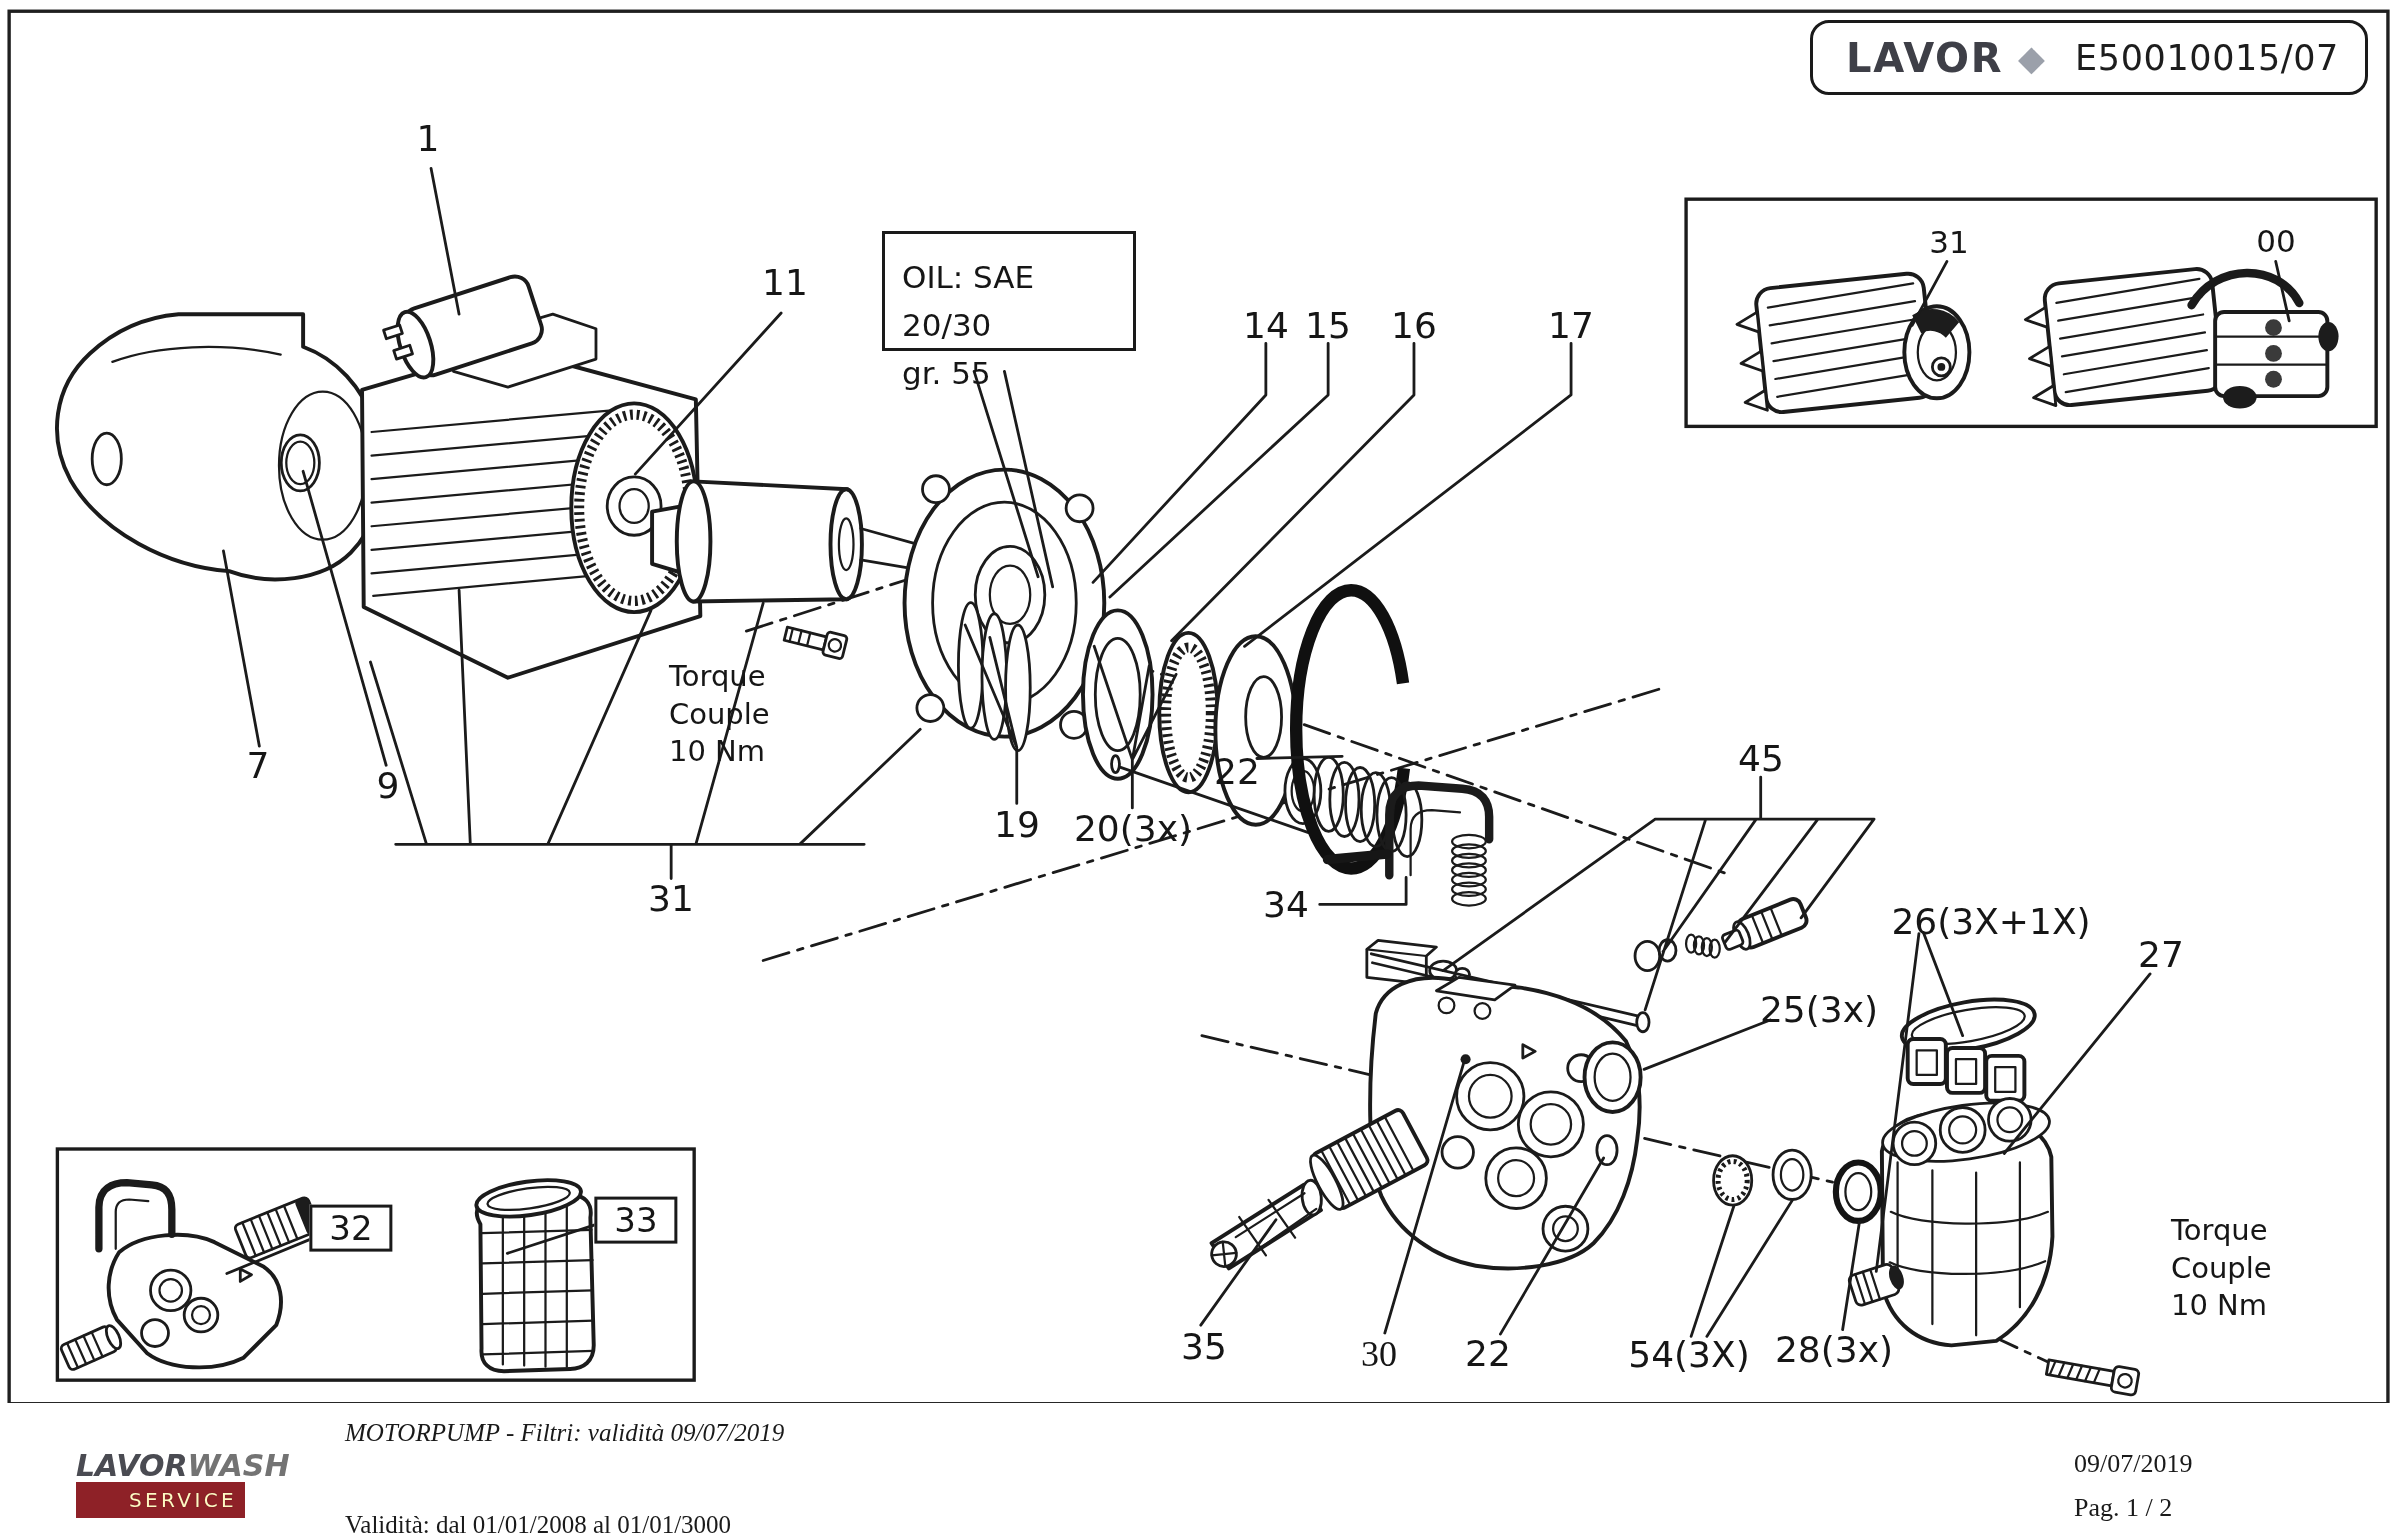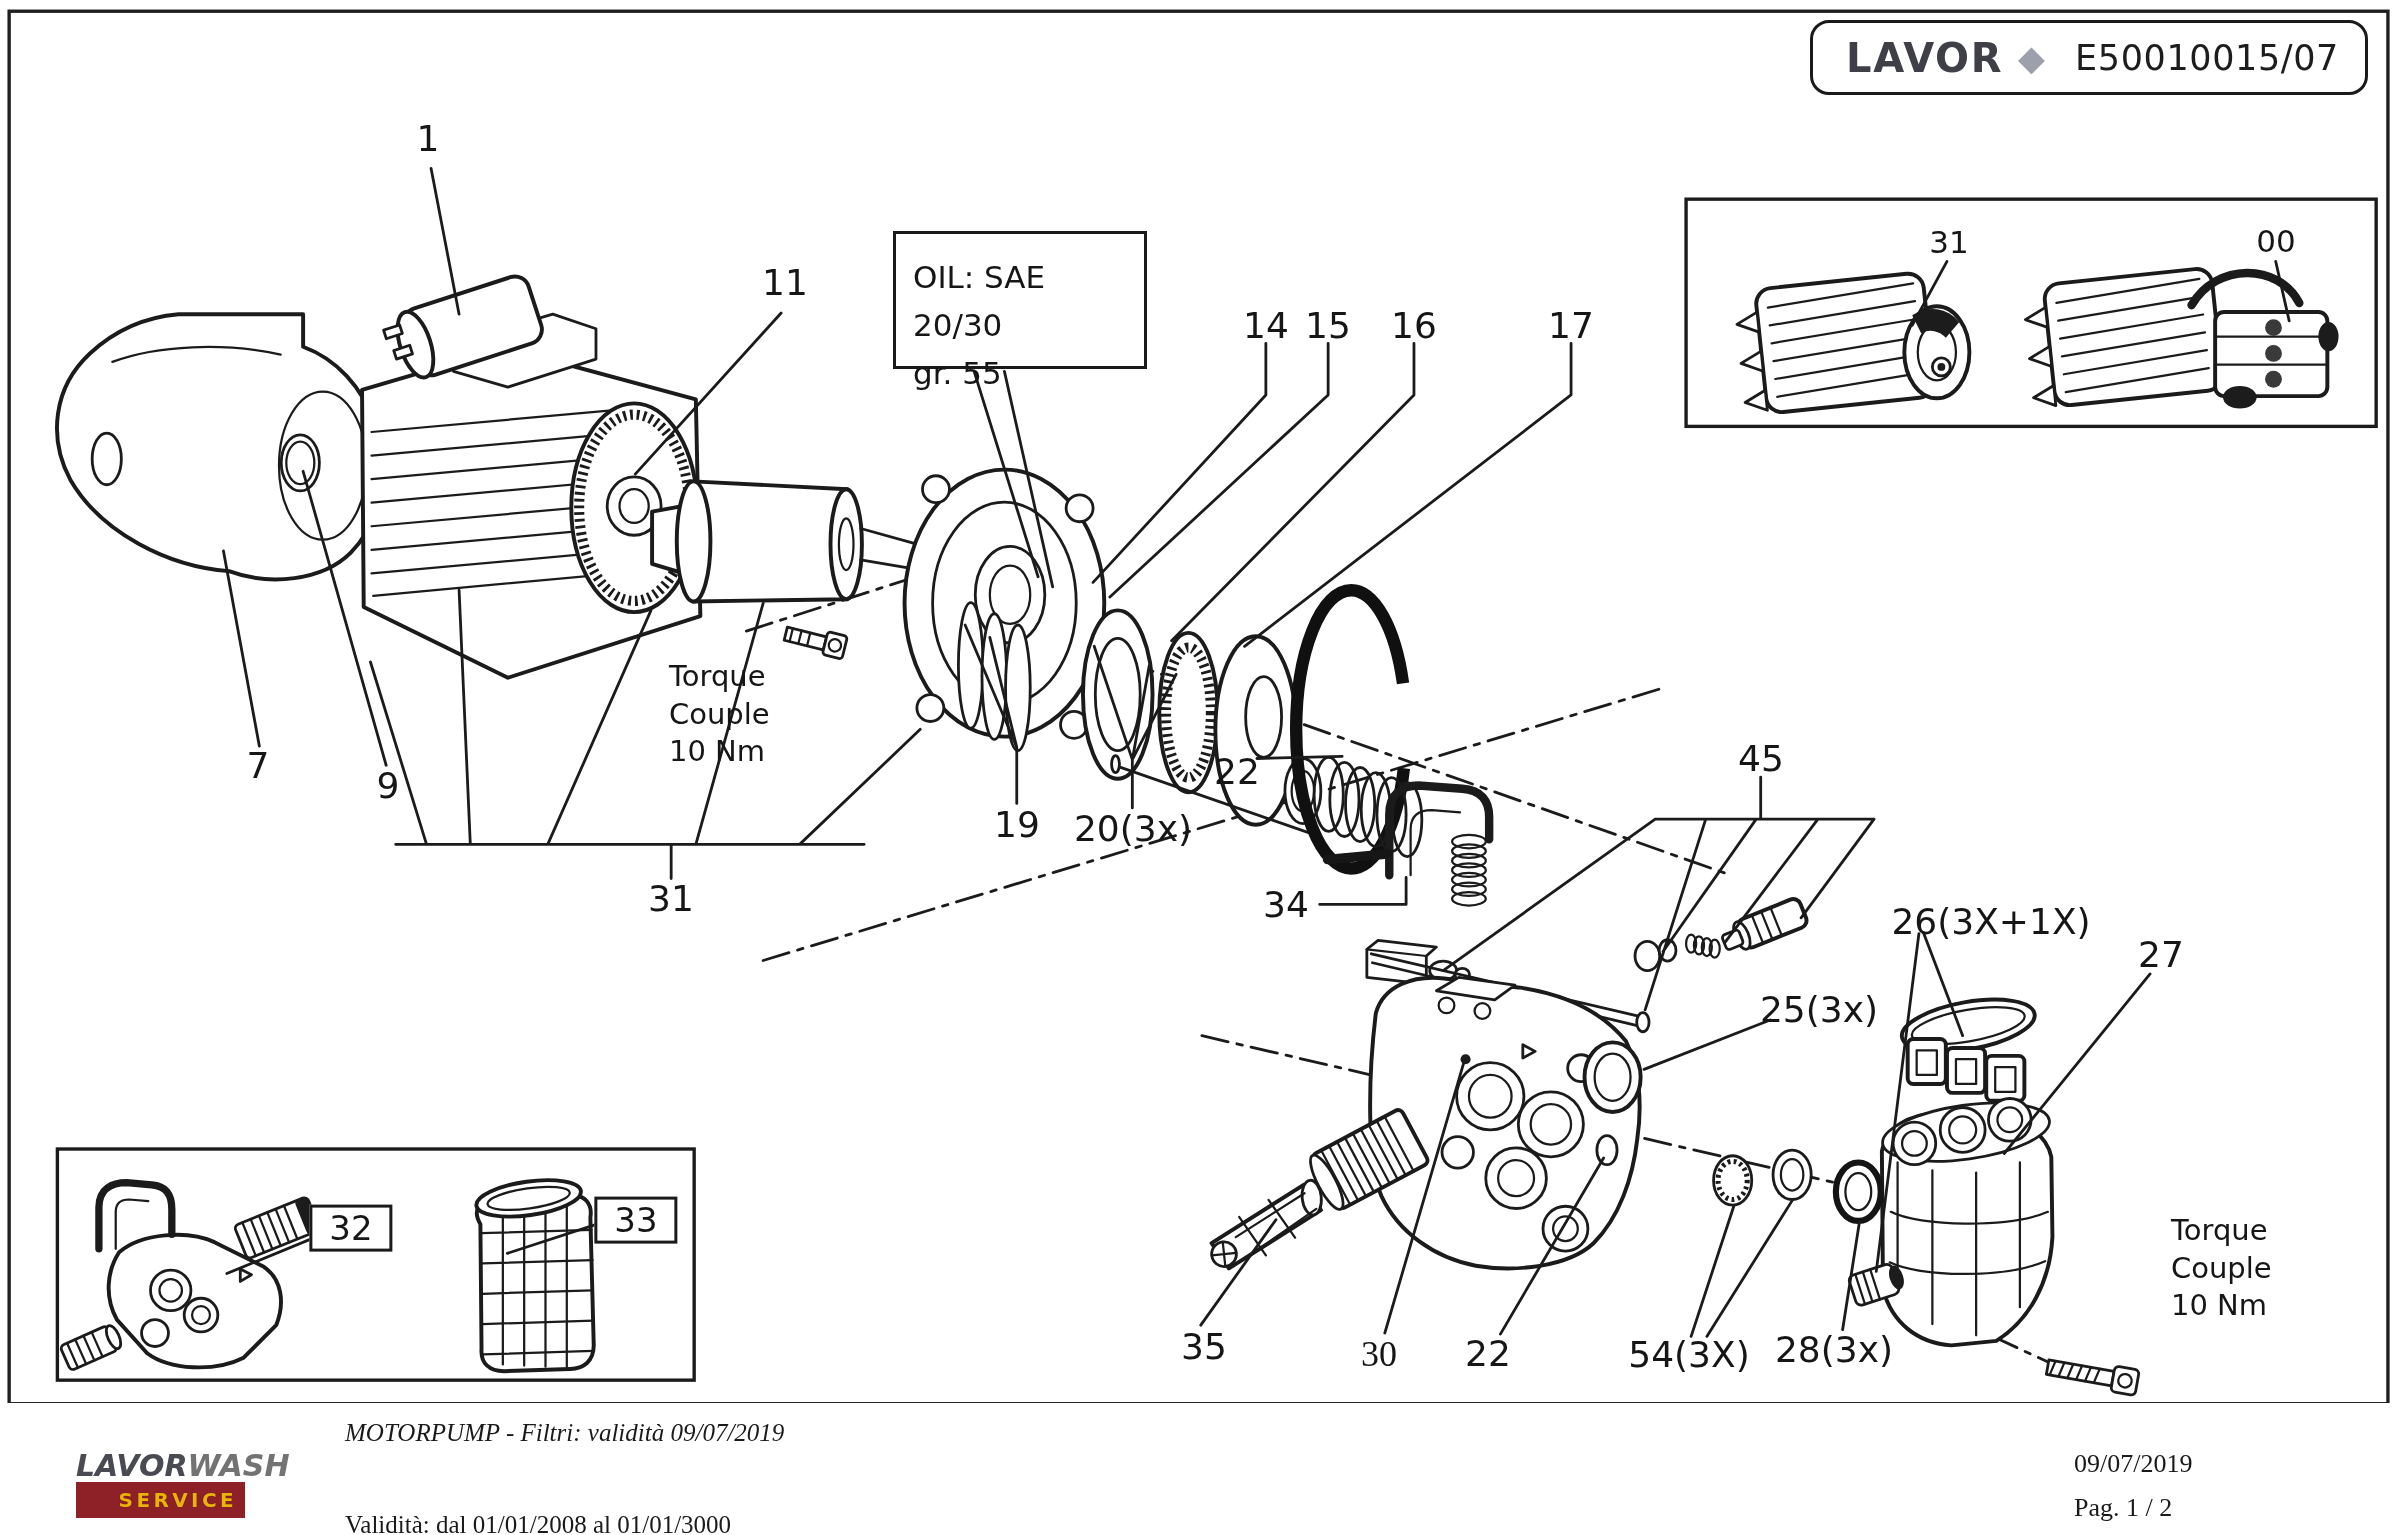--- a/index.html
+++ b/index.html
@@ -14,37 +14,37 @@
   .leader{fill:none;stroke:#1b1b1b;stroke-width:5;stroke-linecap:round;stroke-linejoin:round;}
   .dash{fill:none;stroke:#1b1b1b;stroke-width:5;stroke-dasharray:48 16 10 16;stroke-linecap:round;}
   .knurl{fill:none;stroke:#1b1b1b;stroke-width:18;stroke-dasharray:5 7;}
   .cring{fill:none;stroke:#101010;stroke-width:22;}
 
   
   .callout{position:absolute;transform:translate(-50%,-50%);font-size:36px;line-height:1;
            color:#161616;white-space:nowrap;z-index:5;}
   .callout.boxed{border:3.4px solid #1a1a1a;background:#fff;padding:3.4px 17px;font-size:34px;}
   .note{position:absolute;font-size:28px;line-height:1.3;color:#161616;z-index:4;}
-  #oil-note{left:882px;top:231px;width:254px;height:138px;border:3.9px solid #1a1a1a;
-            background:#fff;padding:19px 0 0 17px;font-size:31px;line-height:1.55;box-sizing:border-box;margin-left:11px;}
+  #oil-note{left:882px;top:231px;width:254px;height:120px;border:3.9px solid #1a1a1a;
+            background:#fff;padding:19px 0 0 17px;font-size:31px;line-height:1.55;box-sizing:border-box;}
   #header-box{position:absolute;left:1810px;top:20px;width:558px;height:75px;box-sizing:border-box;
               border:3.9px solid #1a1a1a;border-radius:19px;background:#fff;display:flex;align-items:center;
               padding:0 33px;gap:14.6px;z-index:6;}
   #brand{font-weight:bold;font-size:40px;letter-spacing:1.7px;color:#3e3f47;}
   #brand-diamond{font-size:35px;color:#9ba0aa;margin-right:15.7px;}
   #doc-code{font-size:35px;color:#1d1d1d;letter-spacing:0.6px;}
   
   #footer{position:absolute;left:0;top:1403px;width:2401px;height:132px;background:#fff;z-index:6;}
   #logo{position:absolute;left:76px;top:48px;width:169px;height:65px;}
   #logo .row1{font-weight:bold;font-style:italic;font-size:30px;letter-spacing:0;line-height:1;}
   #logo .row1 .p1{color:#4a4b52;}
   #logo .row1 .p2{color:#737373;}
   #logo .band{margin-top:1.1px;background:#8e2127;height:36px;display:flex;align-items:center;
               justify-content:flex-end;padding-right:7.9px;}
-  #logo .band span{color:#eab308;font-weight:bold;font-size:20px;letter-spacing:3.4px;
+  #logo .band span{color:#fef9c3;font-weight:normal;font-size:20px;letter-spacing:3.4px;
                    text-shadow:0 0 1.1px #5b1014;}
   .serif{font-family:"Liberation Serif",serif;}
   #doc-line1{position:absolute;left:345px;top:15.7px;font-size:25px;font-style:italic;}
   #doc-title{position:absolute;left:345px;top:46px;font-size:37px;font-weight:bold;}
   #doc-line3{position:absolute;left:345px;top:108px;font-size:25px;text-decoration:underline;}
   #foot-date{position:absolute;left:2074px;top:46px;font-size:26px;}
   #foot-page{position:absolute;left:2074px;top:90px;font-size:26px;}
 </style>
 </head>
 <body>

